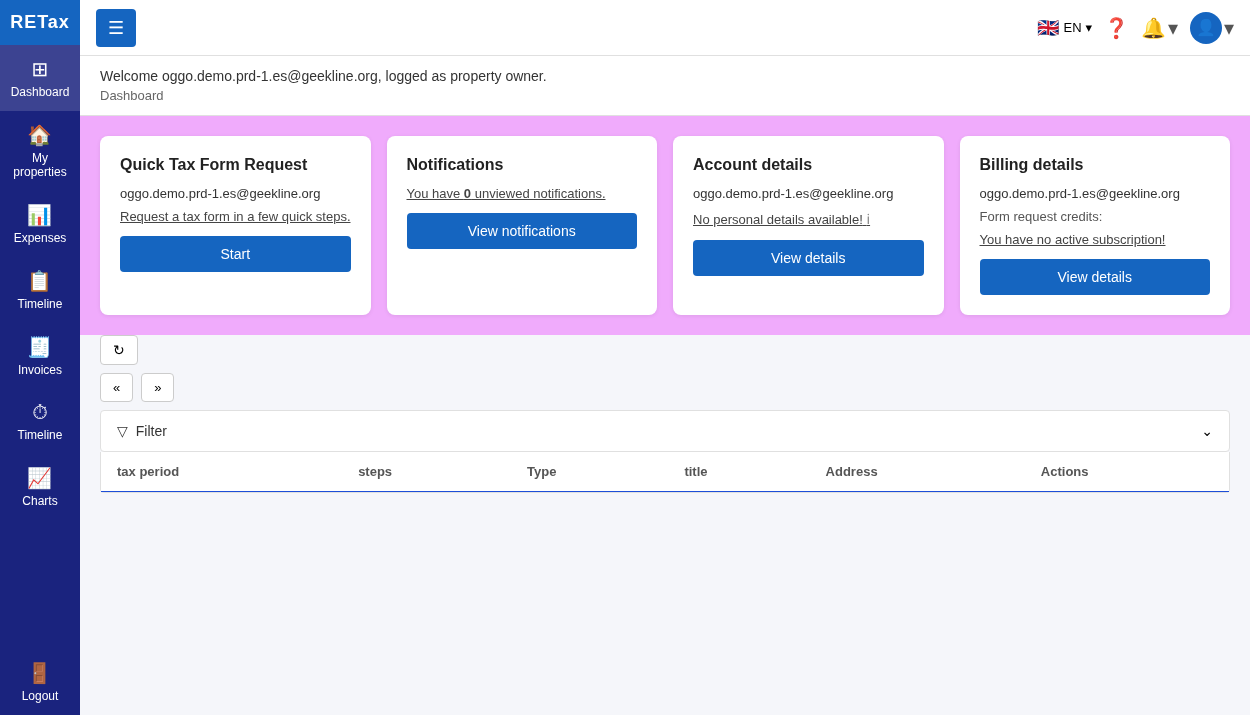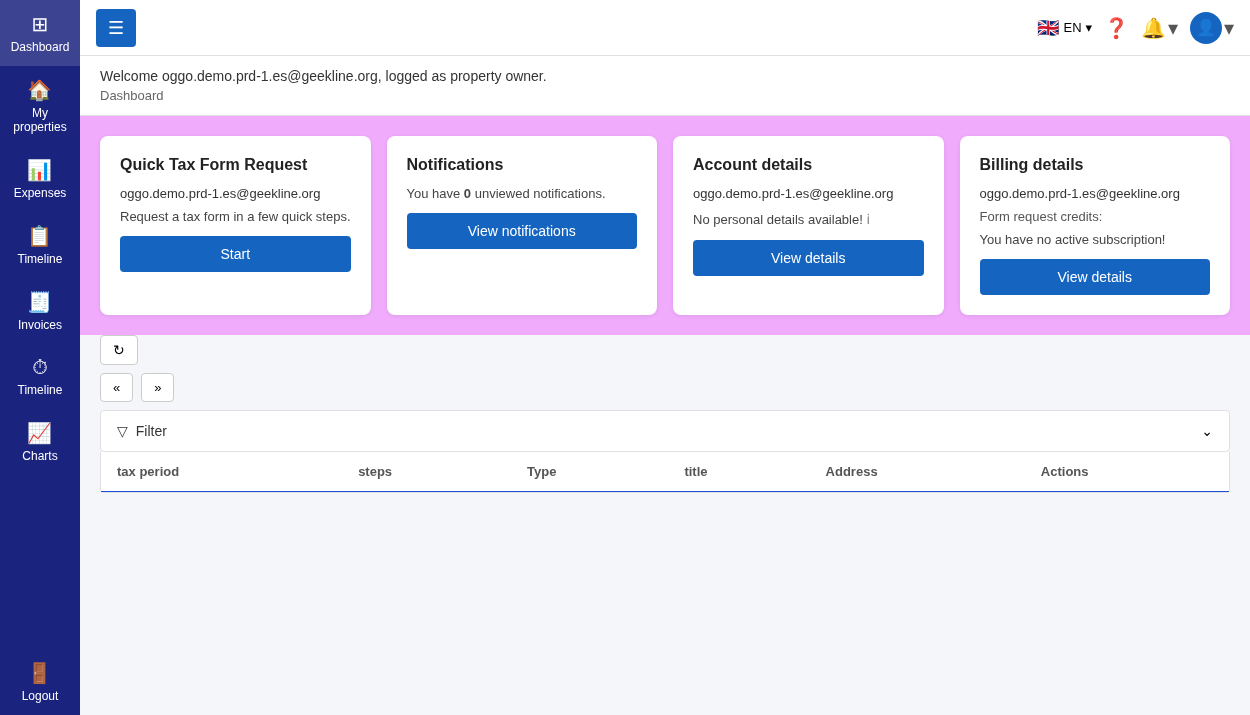--- a/index.html
+++ b/index.html
@@ -135,21 +135,21 @@
       font-size: 16px;
       font-weight: bold;
       color: #222;
       margin-bottom: 12px;
     }
     .card-subtitle {
       font-size: 13px;
       color: #555;
       margin-bottom: 8px;
     }
-    .card-text { font-size: 13px; color: #444; margin-bottom: 12px; }
+    .card-text { font-size: 13px; color: #444; margin-bottom: 12px; text-decoration: underline; }
     .card-email { font-size: 13px; color: #333; margin-bottom: 8px; }
     .btn-primary {
       background: #1565c0;
       color: white;
       border: none;
       border-radius: 4px;
       padding: 10px 20px;
       cursor: pointer;
       font-size: 14px;
       width: 100%;
@@ -214,20 +214,21 @@
       font-weight: 600;
       border-bottom: 1px solid #1d4ed8;
       background: white;
     }
     .pagination-row { display: flex; gap: 8px; margin-bottom: 8px; }
   </style>
 </head>
 <body>
 
 <nav class="sidebar">
+  <div class="sidebar-logo">RETax</div>
 
   <a class="sidebar-item active">
     <span class="icon">⊞</span>
     <span>Dashboard</span>
   </a>
   <a class="sidebar-item">
     <span class="icon">🏠</span>
     <span>My properties</span>
   </a>
   <a class="sidebar-item">

